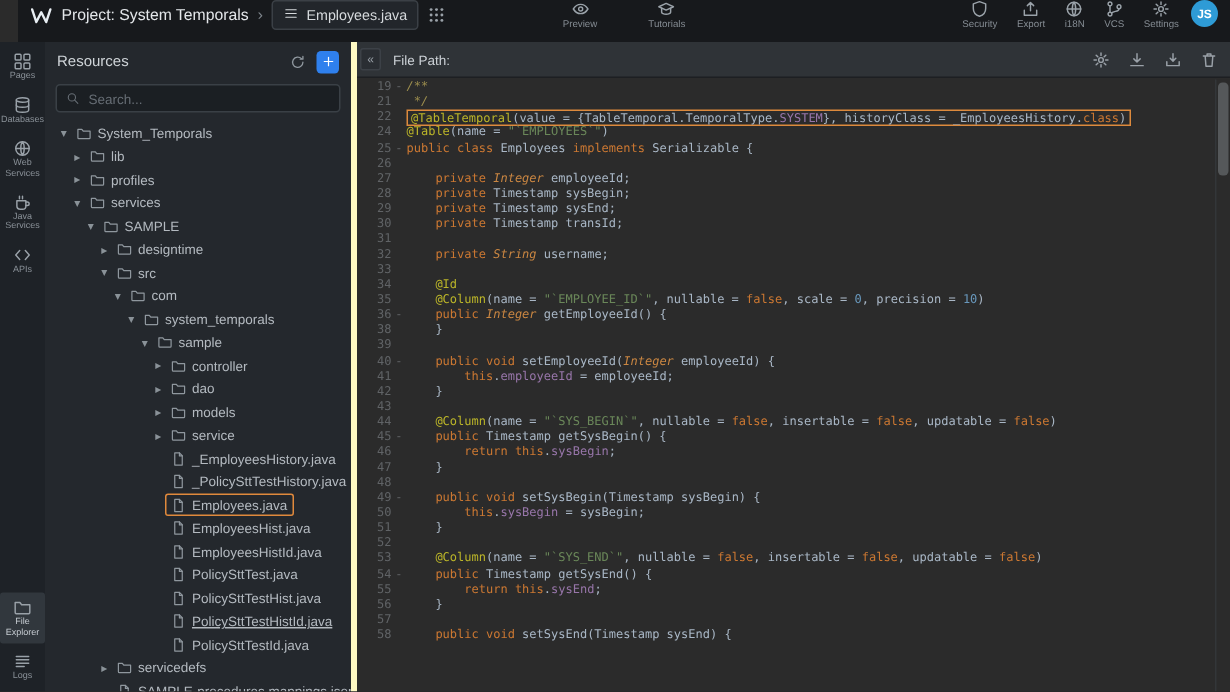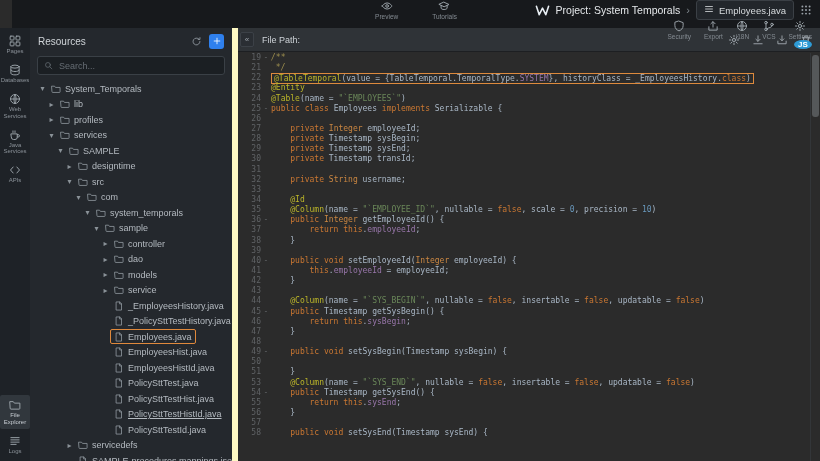--- a/index.html
+++ b/index.html
@@ -1,21 +1,21 @@
 <!DOCTYPE html>
 <html><head>
 <meta charset="utf-8">
 <style>
   html,body{margin:0;padding:0;overflow:hidden;}
   body{width:820px;height:461px;position:relative;background:#2b2b2b;
        font-family:"Liberation Sans",sans-serif;-webkit-font-smoothing:antialiased;}
 
   
   .topbar{position:absolute;top:0;left:12px;right:0;height:28px;background:#17191c;
-          display:flex;align-items:flex-end;padding:0 8px;box-sizing:border-box;z-index:8;flex-direction:column;}
+          display:flex;align-items:flex-start;padding:0 8px;box-sizing:border-box;z-index:8;}
   .tb-left{display:flex;align-items:center;gap:6px;}
   .logo{color:#e8eef3;display:flex;align-items:center;}
   .proj{color:#e4e7ea;font-size:10.5px;}
   .chev{color:#7d848b;font-size:11px;}
   .file-tab{display:flex;align-items:center;gap:5px;background:#22262b;border:1px solid #3b4046;
             border-radius:3px;height:18px;padding:0 7px;color:#d6dadd;font-size:9.5px;cursor:pointer;}
   .apps{color:#9aa1a8;display:flex;align-items:center;}
   .tb-center{position:absolute;left:50%;transform:translateX(-50%);display:flex;gap:34px;}
   .tool{display:flex;flex-direction:column;align-items:center;gap:1px;color:#9aa2a9;cursor:pointer;}
   .tool .tlabel{font-size:6.5px;color:#848b92;white-space:nowrap;}
@@ -29,21 +29,21 @@
   .rail-top,.rail-bottom{display:flex;flex-direction:column;gap:2px;}
   .rail-bottom{margin-top:auto;}
   .rail-item{display:flex;flex-direction:column;align-items:center;gap:1px;padding:4px 0 3px;
              color:#99a1a8;cursor:pointer;}
   .rail-item .rail-label{font-size:6px;color:#8a9198;text-align:center;line-height:1.15;width:29px;}
   .rail-item.active{background:#31373d;border-radius:2px;}
   .rail-item.active .rail-label{color:#c7cdd3;}
 
   
   .panel{position:absolute;top:28px;left:30px;width:208px;bottom:0;background:#24282d;
-         border-right:6px solid #fef9c3;box-sizing:border-box;overflow:hidden;z-index:5;}
+         border-right:4px solid #fef9c3;box-sizing:border-box;overflow:hidden;z-index:5;}
   .panel-head{height:22px;display:flex;align-items:center;padding:2px 8px 0 8px;gap:7px;
               color:#cfd4d8;font-size:10px;}
   .ph-sp{flex:1;}
   .ph-ic{color:#8f979e;display:flex;cursor:pointer;}
   .ph-add{width:15px;height:15px;background:#2f80ed;border-radius:3px;color:#fff;display:flex;
           align-items:center;justify-content:center;cursor:pointer;}
   .search{margin:4px 7px 3px;height:17px;background:#1b1f23;border:1px solid #3a4046;border-radius:3px;
           display:flex;align-items:center;padding:0 6px;gap:4px;}
   .search svg{color:#666d74;flex:none;}
   .search input{background:transparent;border:none;outline:none;color:#aeb5bc;font-size:9px;width:100%;
@@ -73,21 +73,21 @@
         font-family:"DejaVu Sans Mono",monospace;font-size:8px;}
   .crow{display:flex;height:10.15px;line-height:10.15px;white-space:pre;align-items:center;}
   .ln{width:23px;text-align:right;color:#606366;flex:none;}
   .fold{width:10px;color:#606366;text-align:center;flex:none;font-size:8px;}
   .src{color:#a9b7c6;}
   .hl-box{border:1px solid #dd8a3d;padding:0 2px;display:inline-block;height:9px;line-height:9px;}
 
   .tk-def{color:#a9b7c6;}
   .tk-kw{color:#cc7832;}
   .tk-ann{color:#bbb529;}
-  .tk-type{color:#cb8742;}
+  .tk-type{color:#cb8742;font-style:italic;}
   .tk-str{color:#6a8759;}
   .tk-num{color:#6897bb;}
   .tk-field{color:#9876aa;}
   .tk-com{color:#9e8f4e;font-style:italic;}
 
   .sb{position:absolute;top:25px;right:0;bottom:0;width:9px;background:#2b2b2b;border-left:1px solid #333639;}
   .sb-thumb{position:absolute;top:2px;left:1px;right:1px;height:62px;background:#55585a;border-radius:3px;}
 </style>
 </head>
 <body>
@@ -607,49 +607,48 @@
           <svg viewBox="0 0 16 16" width="12" height="12" fill="none" stroke="currentColor" stroke-width="1.3" stroke-linecap="round" stroke-linejoin="round">
             <path d="M3 4.5h10M6.3 4.5V2.7h3.4v1.8M4.6 4.5l.7 9h5.4l.7-9"></path>
           </svg>
         </span>
       </span>
   </div>
   <div class="code">
       <div class="crow"><span class="ln">19</span><span class="fold">-</span><span class="src"><span class="tk-com">/**</span></span></div>
       <div class="crow"><span class="ln">21</span><span class="fold"></span><span class="src"><span class="tk-com"> */</span></span></div>
       <div class="crow"><span class="ln">22</span><span class="fold"></span><span class="src"><span class="hl-box"><span class="tk-ann">@TableTemporal</span><span class="tk-def">(value = {TableTemporal.TemporalType.</span><span class="tk-field">SYSTEM</span><span class="tk-def">}, historyClass = _EmployeesHistory.</span><span class="tk-kw">class</span><span class="tk-def">)</span></span></span></div>
-      <div class="crow"><span class="ln">23</span><span class="fold"></span><span class="src"><span class="tk-ann">@Entity</span></span></div>
       <div class="crow"><span class="ln">24</span><span class="fold"></span><span class="src"><span class="tk-ann">@Table</span><span class="tk-def">(name = </span><span class="tk-str">"`EMPLOYEES`"</span><span class="tk-def">)</span></span></div>
       <div class="crow"><span class="ln">25</span><span class="fold">-</span><span class="src"><span class="tk-kw">public</span><span class="tk-def"> </span><span class="tk-kw">class</span><span class="tk-def"> Employees </span><span class="tk-kw">implements</span><span class="tk-def"> Serializable {</span></span></div>
       <div class="crow"><span class="ln">26</span><span class="fold"></span><span class="src"></span></div>
       <div class="crow"><span class="ln">27</span><span class="fold"></span><span class="src"><span class="tk-def">    </span><span class="tk-kw">private</span><span class="tk-def"> </span><span class="tk-type">Integer</span><span class="tk-def"> employeeId;</span></span></div>
       <div class="crow"><span class="ln">28</span><span class="fold"></span><span class="src"><span class="tk-def">    </span><span class="tk-kw">private</span><span class="tk-def"> Timestamp sysBegin;</span></span></div>
       <div class="crow"><span class="ln">29</span><span class="fold"></span><span class="src"><span class="tk-def">    </span><span class="tk-kw">private</span><span class="tk-def"> Timestamp sysEnd;</span></span></div>
       <div class="crow"><span class="ln">30</span><span class="fold"></span><span class="src"><span class="tk-def">    </span><span class="tk-kw">private</span><span class="tk-def"> Timestamp transId;</span></span></div>
       <div class="crow"><span class="ln">31</span><span class="fold"></span></div>
       <div class="crow"><span class="ln">32</span><span class="fold"></span><span class="src"><span class="tk-def">    </span><span class="tk-kw">private</span><span class="tk-def"> </span><span class="tk-type">String</span><span class="tk-def"> username;</span></span></div>
       <div class="crow"><span class="ln">33</span><span class="fold"></span><span class="src"></span></div>
       <div class="crow"><span class="ln">34</span><span class="fold"></span><span class="src"><span class="tk-def">    </span><span class="tk-ann">@Id</span></span></div>
       <div class="crow"><span class="ln">35</span><span class="fold"></span><span class="src"><span class="tk-def">    </span><span class="tk-ann">@Column</span><span class="tk-def">(name = </span><span class="tk-str">"`EMPLOYEE_ID`"</span><span class="tk-def">, nullable = </span><span class="tk-kw">false</span><span class="tk-def">, scale = </span><span class="tk-num">0</span><span class="tk-def">, precision = </span><span class="tk-num">10</span><span class="tk-def">)</span></span></div>
       <div class="crow"><span class="ln">36</span><span class="fold">-</span><span class="src"><span class="tk-def">    </span><span class="tk-kw">public</span><span class="tk-def"> </span><span class="tk-type">Integer</span><span class="tk-def"> getEmployeeId() {</span></span></div>
-      <div class="crow"><span class="ln">37</span><span class="fold"></span><span class="src"><span class="tk-def">        </span><span class="tk-kw">return</span><span class="tk-def"> </span><span class="tk-kw">this</span><span class="tk-def">.</span><span class="tk-field">employeeId</span><span class="tk-def">;</span></span></div>
       <div class="crow"><span class="ln">38</span><span class="fold"></span><span class="src"><span class="tk-def">    }</span></span></div>
       <div class="crow"><span class="ln">39</span><span class="fold"></span><span class="src"></span></div>
       <div class="crow"><span class="ln">40</span><span class="fold">-</span><span class="src"><span class="tk-def">    </span><span class="tk-kw">public</span><span class="tk-def"> </span><span class="tk-kw">void</span><span class="tk-def"> setEmployeeId(</span><span class="tk-type">Integer</span><span class="tk-def"> employeeId) {</span></span></div>
       <div class="crow"><span class="ln">41</span><span class="fold"></span><span class="src"><span class="tk-def">        </span><span class="tk-kw">this</span><span class="tk-def">.</span><span class="tk-field">employeeId</span><span class="tk-def"> = employeeId;</span></span></div>
       <div class="crow"><span class="ln">42</span><span class="fold"></span><span class="src"><span class="tk-def">    }</span></span></div>
       <div class="crow"><span class="ln">43</span><span class="fold"></span><span class="src"></span></div>
       <div class="crow"><span class="ln">44</span><span class="fold"></span><span class="src"><span class="tk-def">    </span><span class="tk-ann">@Column</span><span class="tk-def">(name = </span><span class="tk-str">"`SYS_BEGIN`"</span><span class="tk-def">, nullable = </span><span class="tk-kw">false</span><span class="tk-def">, insertable = </span><span class="tk-kw">false</span><span class="tk-def">, updatable = </span><span class="tk-kw">false</span><span class="tk-def">)</span></span></div>
       <div class="crow"><span class="ln">45</span><span class="fold">-</span><span class="src"><span class="tk-def">    </span><span class="tk-kw">public</span><span class="tk-def"> Timestamp getSysBegin() {</span></span></div>
       <div class="crow"><span class="ln">46</span><span class="fold"></span><span class="src"><span class="tk-def">        </span><span class="tk-kw">return</span><span class="tk-def"> </span><span class="tk-kw">this</span><span class="tk-def">.</span><span class="tk-field">sysBegin</span><span class="tk-def">;</span></span></div>
       <div class="crow"><span class="ln">47</span><span class="fold"></span><span class="src"><span class="tk-def">    }</span></span></div>
       <div class="crow"><span class="ln">48</span><span class="fold"></span><span class="src"></span></div>
       <div class="crow"><span class="ln">49</span><span class="fold">-</span><span class="src"><span class="tk-def">    </span><span class="tk-kw">public</span><span class="tk-def"> </span><span class="tk-kw">void</span><span class="tk-def"> setSysBegin(Timestamp sysBegin) {</span></span></div>
-      <div class="crow"><span class="ln">50</span><span class="fold"></span></div>
+      <div class="crow"><span class="ln">50</span><span class="fold"></span><span class="src"><span class="tk-def">        </span><span class="tk-kw">this</span><span class="tk-def">.</span><span class="tk-field">sysBegin</span><span class="tk-def"> = sysBegin;</span></span></div>
       <div class="crow"><span class="ln">51</span><span class="fold"></span><span class="src"><span class="tk-def">    }</span></span></div>
+      <div class="crow"><span class="ln">52</span><span class="fold"></span><span class="src"></span></div>
       <div class="crow"><span class="ln">53</span><span class="fold"></span><span class="src"><span class="tk-def">    </span><span class="tk-ann">@Column</span><span class="tk-def">(name = </span><span class="tk-str">"`SYS_END`"</span><span class="tk-def">, nullable = </span><span class="tk-kw">false</span><span class="tk-def">, insertable = </span><span class="tk-kw">false</span><span class="tk-def">, updatable = </span><span class="tk-kw">false</span><span class="tk-def">)</span></span></div>
       <div class="crow"><span class="ln">54</span><span class="fold">-</span><span class="src"><span class="tk-def">    </span><span class="tk-kw">public</span><span class="tk-def"> Timestamp getSysEnd() {</span></span></div>
       <div class="crow"><span class="ln">55</span><span class="fold"></span><span class="src"><span class="tk-def">        </span><span class="tk-kw">return</span><span class="tk-def"> </span><span class="tk-kw">this</span><span class="tk-def">.</span><span class="tk-field">sysEnd</span><span class="tk-def">;</span></span></div>
       <div class="crow"><span class="ln">56</span><span class="fold"></span><span class="src"><span class="tk-def">    }</span></span></div>
       <div class="crow"><span class="ln">57</span><span class="fold"></span><span class="src"></span></div>
       <div class="crow"><span class="ln">58</span><span class="fold"></span><span class="src"><span class="tk-def">    </span><span class="tk-kw">public</span><span class="tk-def"> </span><span class="tk-kw">void</span><span class="tk-def"> setSysEnd(Timestamp sysEnd) {</span></span></div>
     </div>
   <div class="sb">
     <div class="sb-thumb"></div>
   </div>

